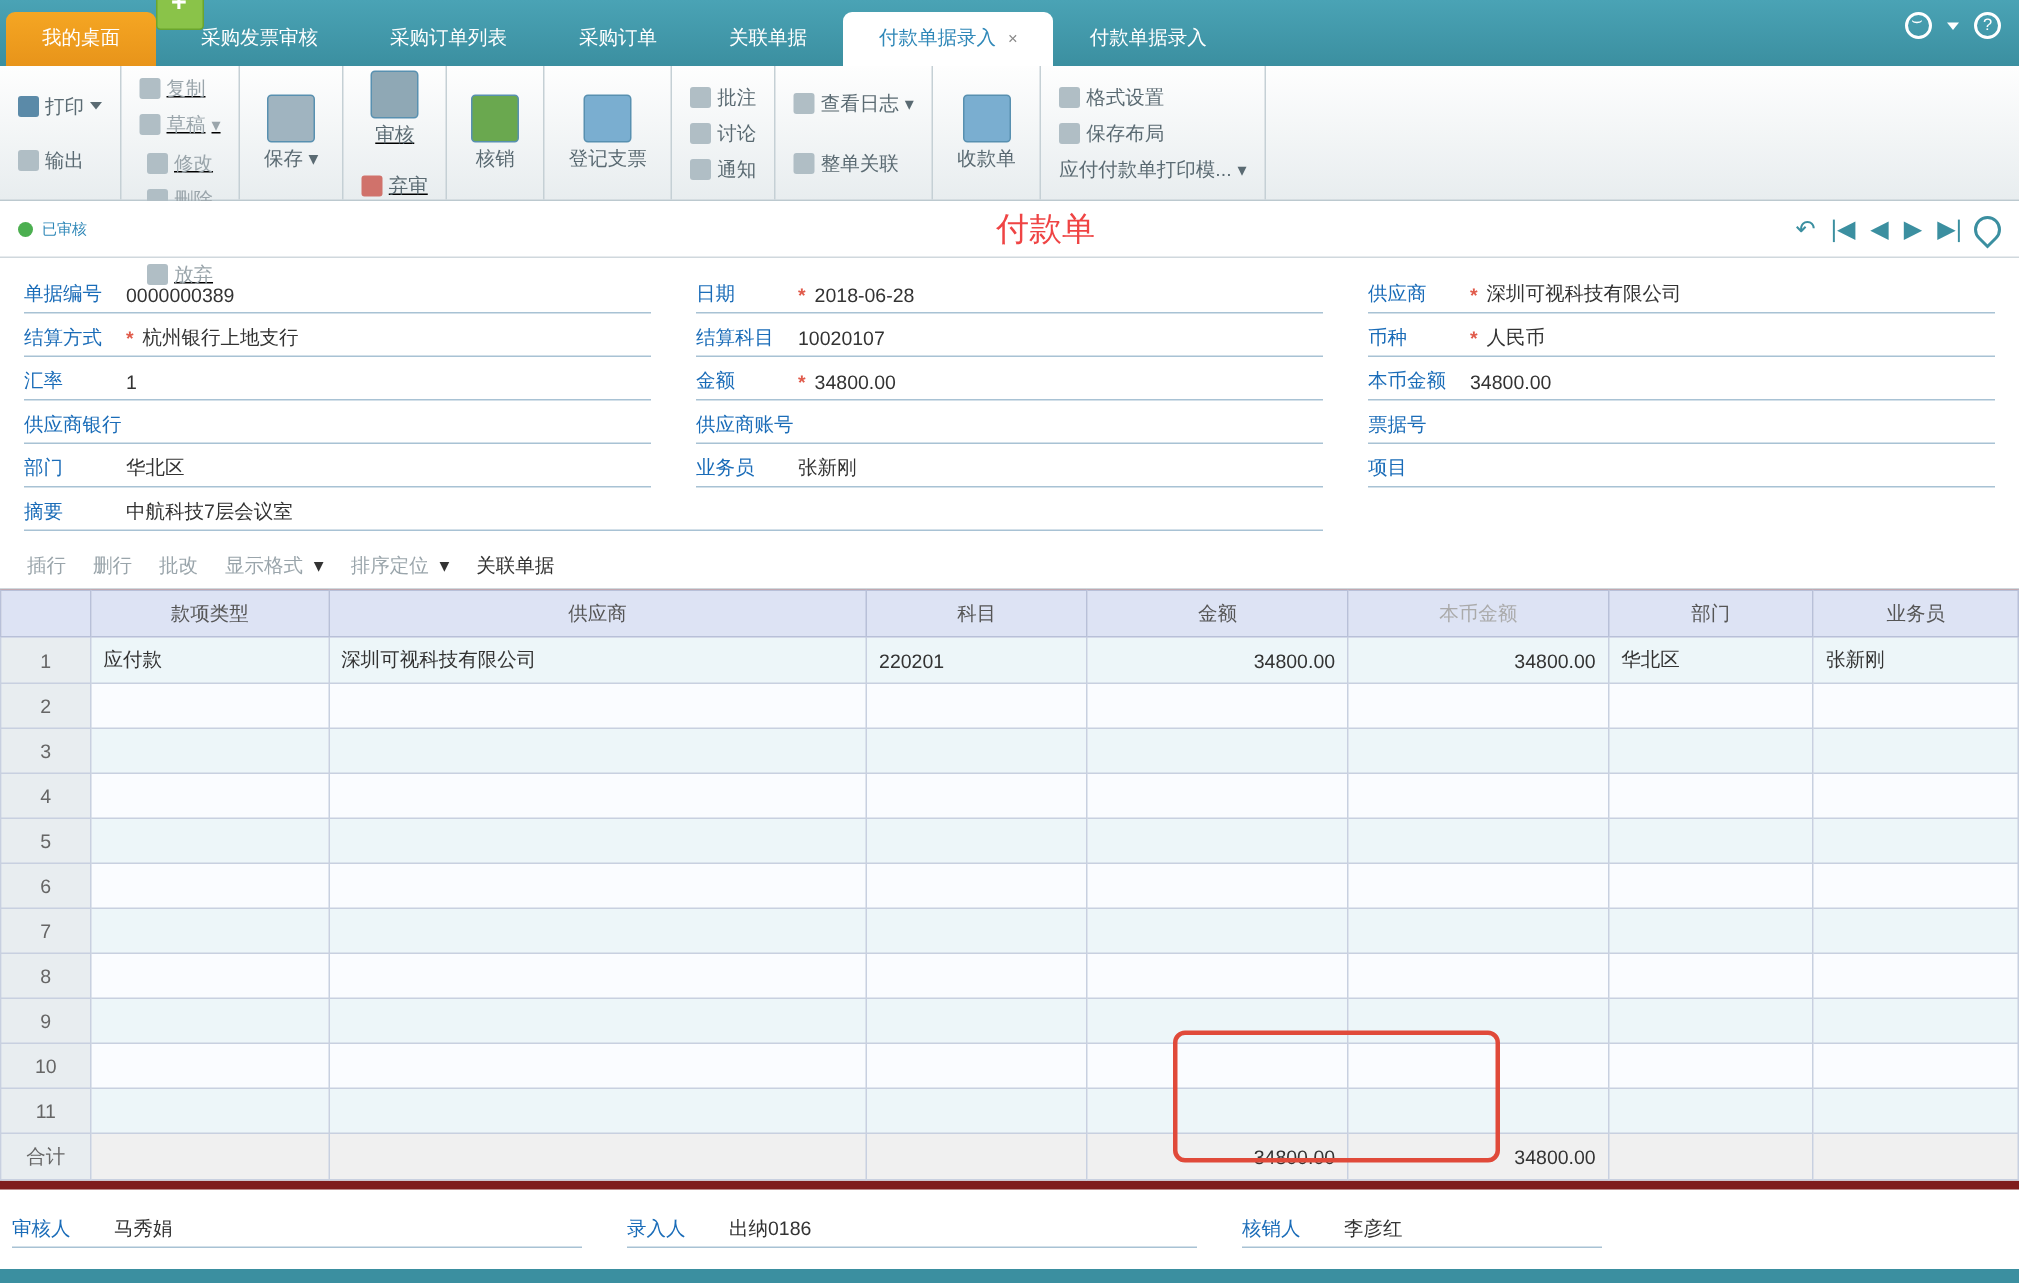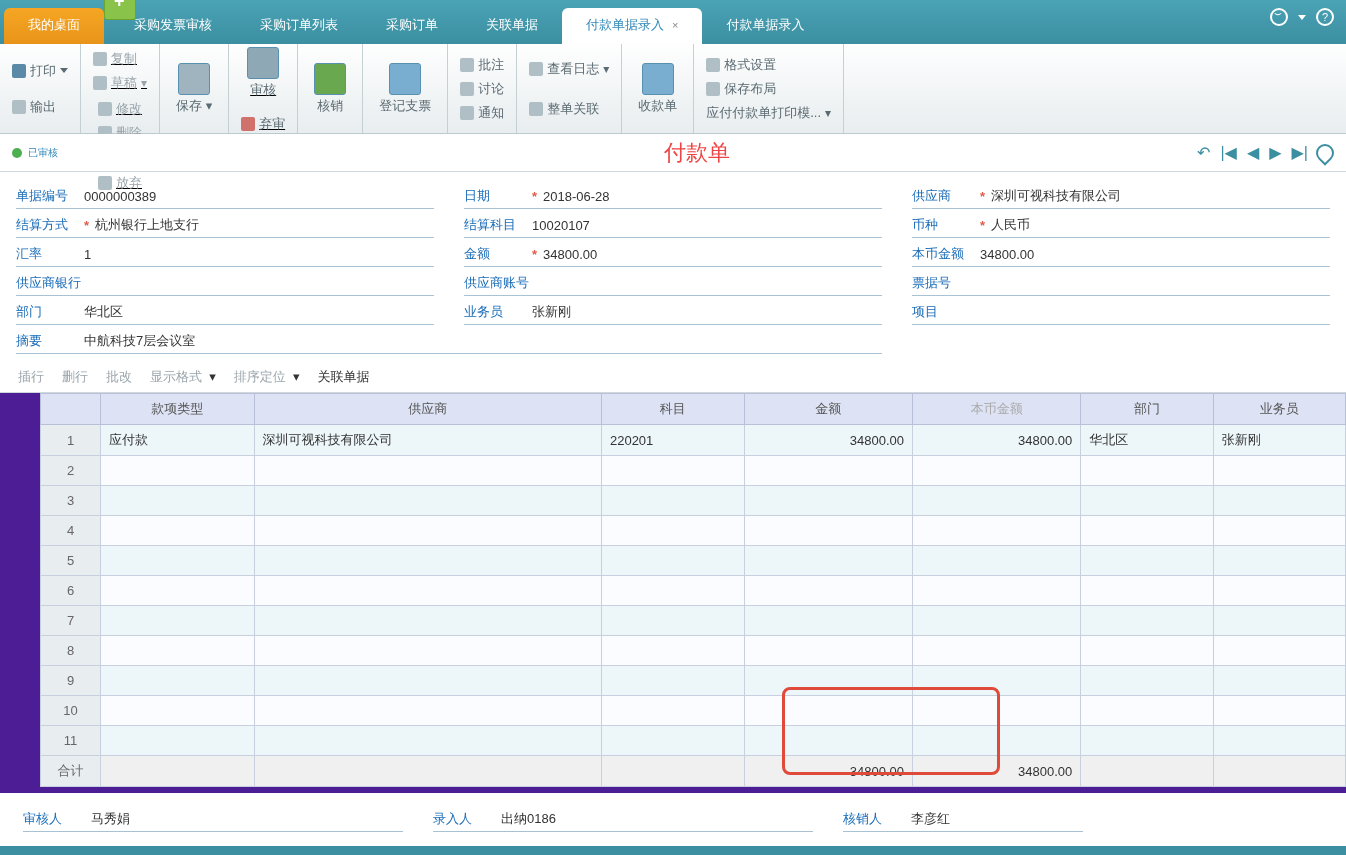--- a/index.html
+++ b/index.html
@@ -59,26 +59,26 @@
 .grid td { border: 1px solid #c8d0e0; padding: 6px 8px; height: 30px; font-size: 13px; color: #333; }
 .grid tr:nth-child(even) td { background: #fafcff; }
 .grid tr:nth-child(odd) td { background: #edf6f9; }
 .grid td.rownum { text-align: center; background: #e8edf0 !important; color: #666; width: 60px; }
 .grid td.num { text-align: right; }
 .grid tr.total td { background: #f0f0f0; font-weight: normal; }
 .grid tr.total td.rownum { text-align: center; }
 
 .highlight-box { position: absolute; border: 3px solid #e04a3a; border-radius: 8px; pointer-events: none; }
 
-.footer { background: #fff; padding: 14px 23px; display: flex; gap: 30px; }
+.footer { background: #fff; padding: 14px 8px; display: flex; gap: 30px; }
 .footer .form-field { min-width: 380px; }
 
 .bottom-status { background: #3b8fa0; height: 24px; display: flex; align-items: center; justify-content: flex-end; color: #cde4ec; padding: 0 20px; gap: 30px; font-size: 12px; }
 
-.grid-wrap { position: relative; background: #4c1d95; height: 400px; overflow: hidden; padding-left: 40px; }
+.grid-wrap { position: relative; background: #7f1d1d; height: 400px; overflow: hidden; }
 </style>
 </head>
 <body>
 
 <div class="tab-bar">
   <div class="tab home">我的桌面</div>
   <div class="tab">采购发票审核</div>
   <div class="tab">采购订单列表</div>
   <div class="tab">采购订单</div>
   <div class="tab">关联单据</div>

